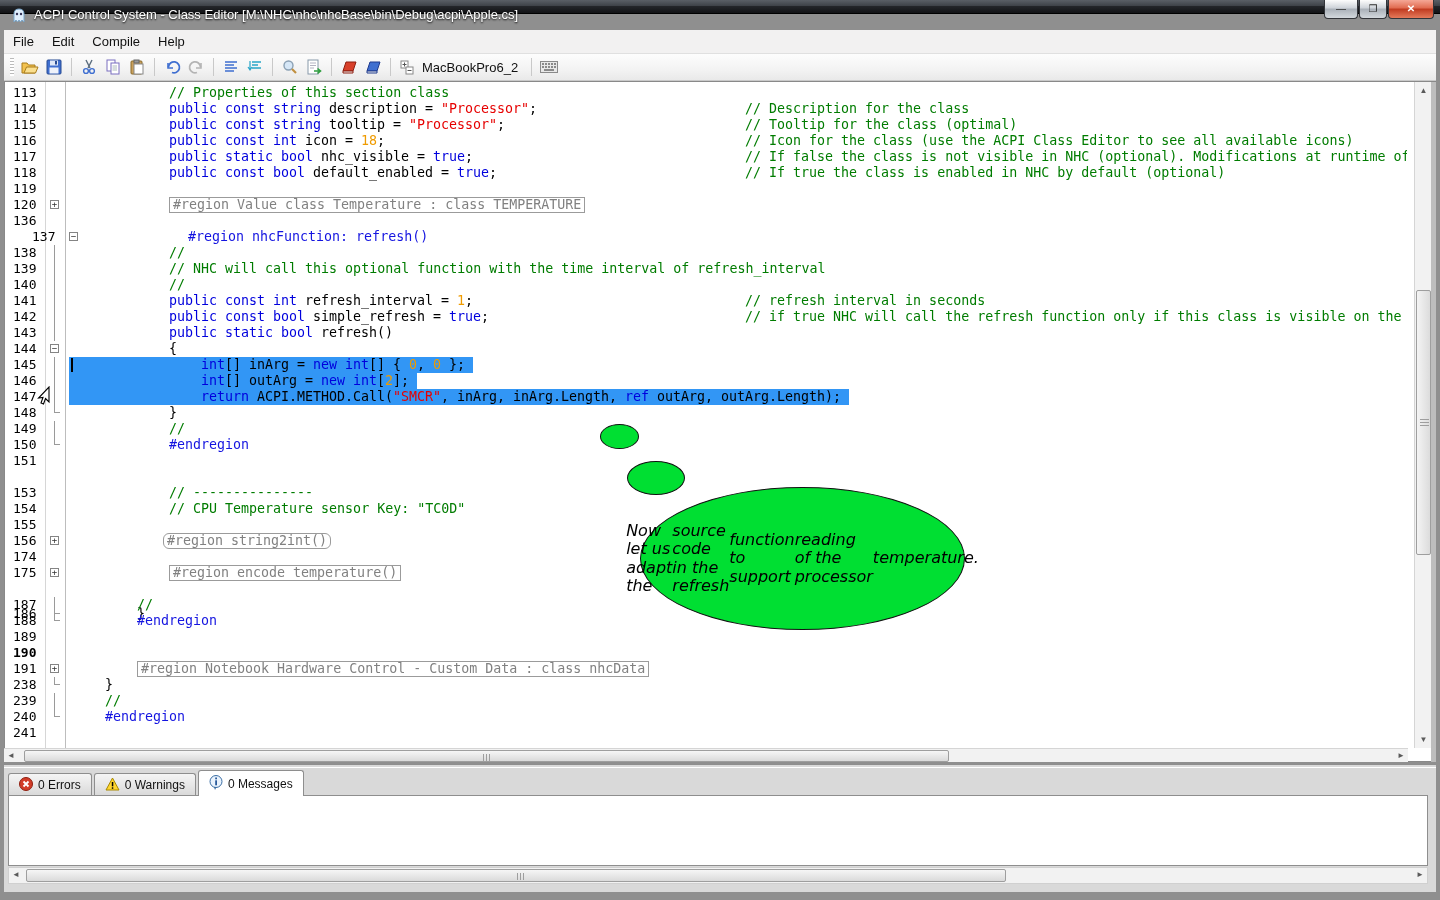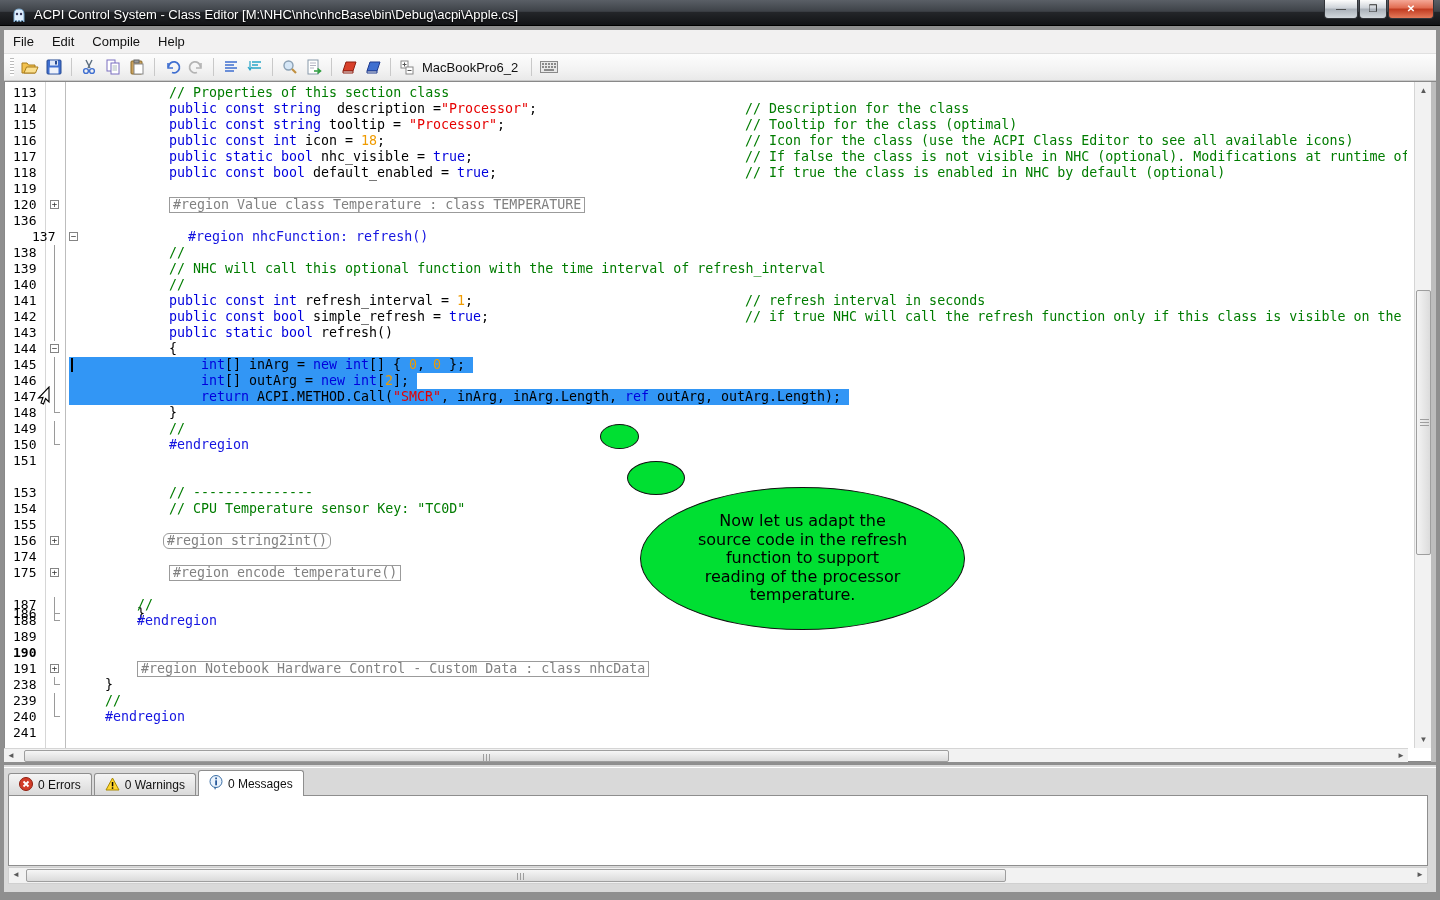--- a/index.html
+++ b/index.html
@@ -1,20 +1,20 @@
 <!DOCTYPE html>
 <html><head>
 <meta charset="utf-8">
 <style>
   html,body{margin:0;padding:0;width:1440px;height:900px;overflow:hidden;
     font-family:"Liberation Sans",sans-serif;background:#6e6e6e;}
   *{box-sizing:border-box;}
   .frame{position:absolute;inset:0;background:#8f8f8f;}
   
-  .titlebar{position:absolute;left:0;top:0;width:1440px;height:26px;
+  .titlebar{position:absolute;left:0;top:0;width:1440px;height:14px;
     background:linear-gradient(#5a5f66 0%,#3e4248 45%,#232529 50%,#121316 100%);
     border-bottom:1px solid #000;color:#fff;}
   .title-text{position:absolute;left:34px;top:7px;font-size:13px;color:#fff;
     text-shadow:0 1px 2px #000;white-space:nowrap;}
   .win-icon{position:absolute;left:10px;top:6px;width:18px;height:18px;}
   .winbtns{position:absolute;right:6px;top:0;display:flex;}
   .wbtn{height:19px;border:1px solid #33353a;border-top:none;
     background:linear-gradient(#fdfdfd,#cdd2d8 45%,#a9b0b8 50%,#d3d8dd);
     color:#2e2e2e;font-size:10px;text-align:center;line-height:17px;
     border-radius:0 0 4px 4px;margin-left:1px;}
@@ -85,22 +85,22 @@
   .tab.active{height:26px;background:#fff;position:relative;z-index:2;}
   .tab .ticon{margin-right:5px;}
   .msgarea{position:absolute;left:4px;top:27px;width:1420px;height:71px;background:#fff;
     border:1px solid #8e8e8e;}
   .bscroll{position:absolute;left:4px;top:99px;width:1420px;height:17px;background:#f2f2f2;
     border:1px solid #d0d0d0;}
   .bthumb{position:absolute;left:17px;top:1px;width:980px;height:13px;
     background:linear-gradient(#f6f6f6,#dadada);border:1px solid #9e9e9e;border-radius:2px;}
   
   .bubble-main{position:absolute;left:640px;top:487px;width:325px;height:143px;
-    border-radius:50%;border:1px solid #111;display:flex;flex-direction:column;
-    justify-content:center;align-items:center;z-index:50;}
+    border-radius:50%;border:1px solid #111;display:flex;flex-direction:row;
+    justify-content:center;align-items:center;z-index:50;font-style:italic;}
   .bubble-line{font-family:"DejaVu Sans",sans-serif;font-size:16px;line-height:18.5px;color:#000;}
   .bubble-mid{position:absolute;left:627px;top:461px;width:58px;height:34px;border-radius:50%;
     border:1px solid #111;z-index:50;}
   .bubble-small{position:absolute;left:600px;top:424px;width:39px;height:25px;border-radius:50%;
     border:1px solid #111;z-index:50;}
   .cursor{position:absolute;left:36px;top:386px;z-index:60;}
   .right-strip{position:absolute;right:4px;top:82px;width:5px;height:680px;background:#bdbdbd;}
 </style>
 </head>
 <body>
@@ -251,21 +251,21 @@
         </g>
       </svg>
     </span>
   </div>
 
   <div class="editor">
     <div class="gutterline1"></div>
     <div class="gutterline2"></div>
     <div id="code-lines">
         <div class="crow" style="top: 0px;"><span class="lnum">113</span><span class="seg tc" style="left: 164px;">// Properties of this section class</span></div>
-        <div class="crow" style="top: 16px;"><span class="lnum">114</span><span class="seg tk" style="left: 164px;">public const string</span><span class="seg tp" style="left: 316px; padding-left: 8px;"> description = </span><span class="seg ts" style="left: 436px;">"Processor"</span><span class="seg tp" style="left: 524px;">;</span><span class="seg tc" style="left: 740px;">// Description for the class</span></div>
+        <div class="crow" style="top: 16px;"><span class="lnum">114</span><span class="seg tk" style="left: 164px;">public const string</span><span class="seg tp" style="left: 316px;"> description = </span><span class="seg ts" style="left: 436px;">"Processor"</span><span class="seg tp" style="left: 524px;">;</span><span class="seg tc" style="left: 740px;">// Description for the class</span></div>
         <div class="crow" style="top: 32px;"><span class="lnum">115</span><span class="seg tk" style="left: 164px;">public const string</span><span class="seg tp" style="left: 316px;"> tooltip = </span><span class="seg ts" style="left: 404px;">"Processor"</span><span class="seg tp" style="left: 492px;">;</span><span class="seg tc" style="left: 740px;">// Tooltip for the class (optimal)</span></div>
         <div class="crow" style="top: 48px;"><span class="lnum">116</span><span class="seg tk" style="left: 164px;">public const int</span><span class="seg tp" style="left: 292px;"> icon = </span><span class="seg tn" style="left: 356px;">18</span><span class="seg tp" style="left: 372px;">;</span><span class="seg tc" style="left: 740px;">// Icon for the class (use the ACPI Class Editor to see all available icons)</span></div>
         <div class="crow" style="top: 64px;"><span class="lnum">117</span><span class="seg tk" style="left: 164px;">public static bool</span><span class="seg tp" style="left: 308px;"> nhc_visible = </span><span class="seg tk" style="left: 428px;">true</span><span class="seg tp" style="left: 460px;">;</span><span class="seg tc" style="left: 740px;">// If false the class is not visible in NHC (optional). Modifications at runtime of</span></div>
         <div class="crow" style="top: 80px;"><span class="lnum">118</span><span class="seg tk" style="left: 164px;">public const bool</span><span class="seg tp" style="left: 300px;"> default_enabled = </span><span class="seg tk" style="left: 452px;">true</span><span class="seg tp" style="left: 484px;">;</span><span class="seg tc" style="left: 740px;">// If true the class is enabled in NHC by default (optional)</span></div>
         <div class="crow" style="top: 96px;"><span class="lnum">119</span></div>
         <div class="crow" style="top: 112px;"><span class="lnum">120</span><span class="fold-box">+</span><span class="seg tr" style="left: 164px;">#region Value class Temperature : class TEMPERATURE</span></div>
         <div class="crow" style="top: 128px;"><span class="lnum">136</span></div>
         <div class="crow" style="top: 144px; margin-left: 19px;"><span class="lnum">137</span><span class="fold-box">−</span><span class="seg td" style="left: 164px;">#region nhcFunction: refresh()</span></div>
         <div class="crow" style="top: 160px;"><span class="lnum">138</span><span class="fold-v"></span><span class="seg tc" style="left: 164px;">//</span></div>
         <div class="crow" style="top: 176px;"><span class="lnum">139</span><span class="fold-v"></span><span class="seg tc" style="left: 164px;">// NHC will call this optional function with the time interval of refresh_interval</span></div>

